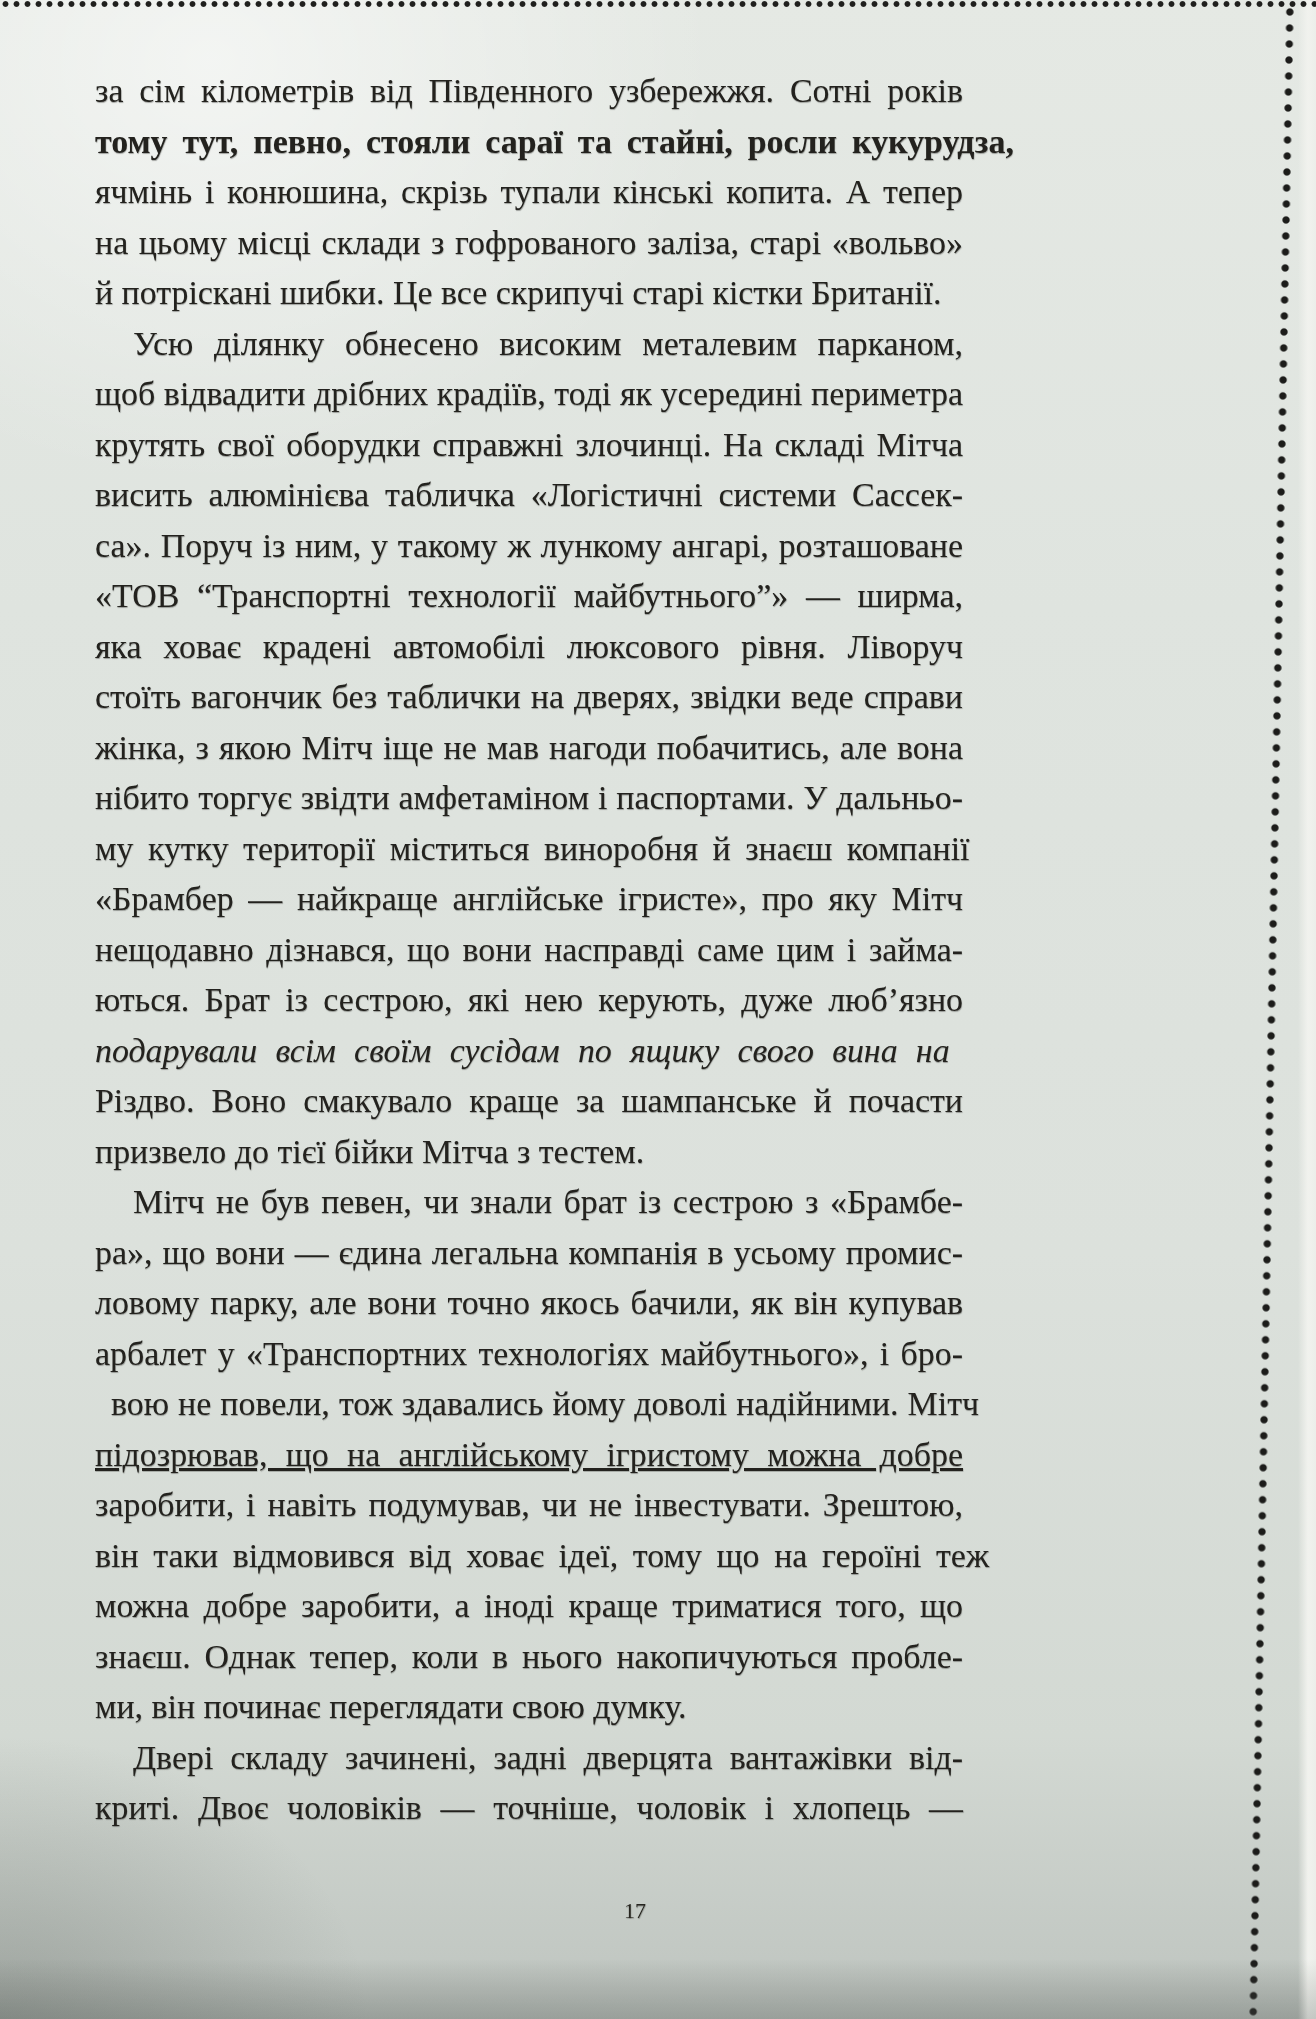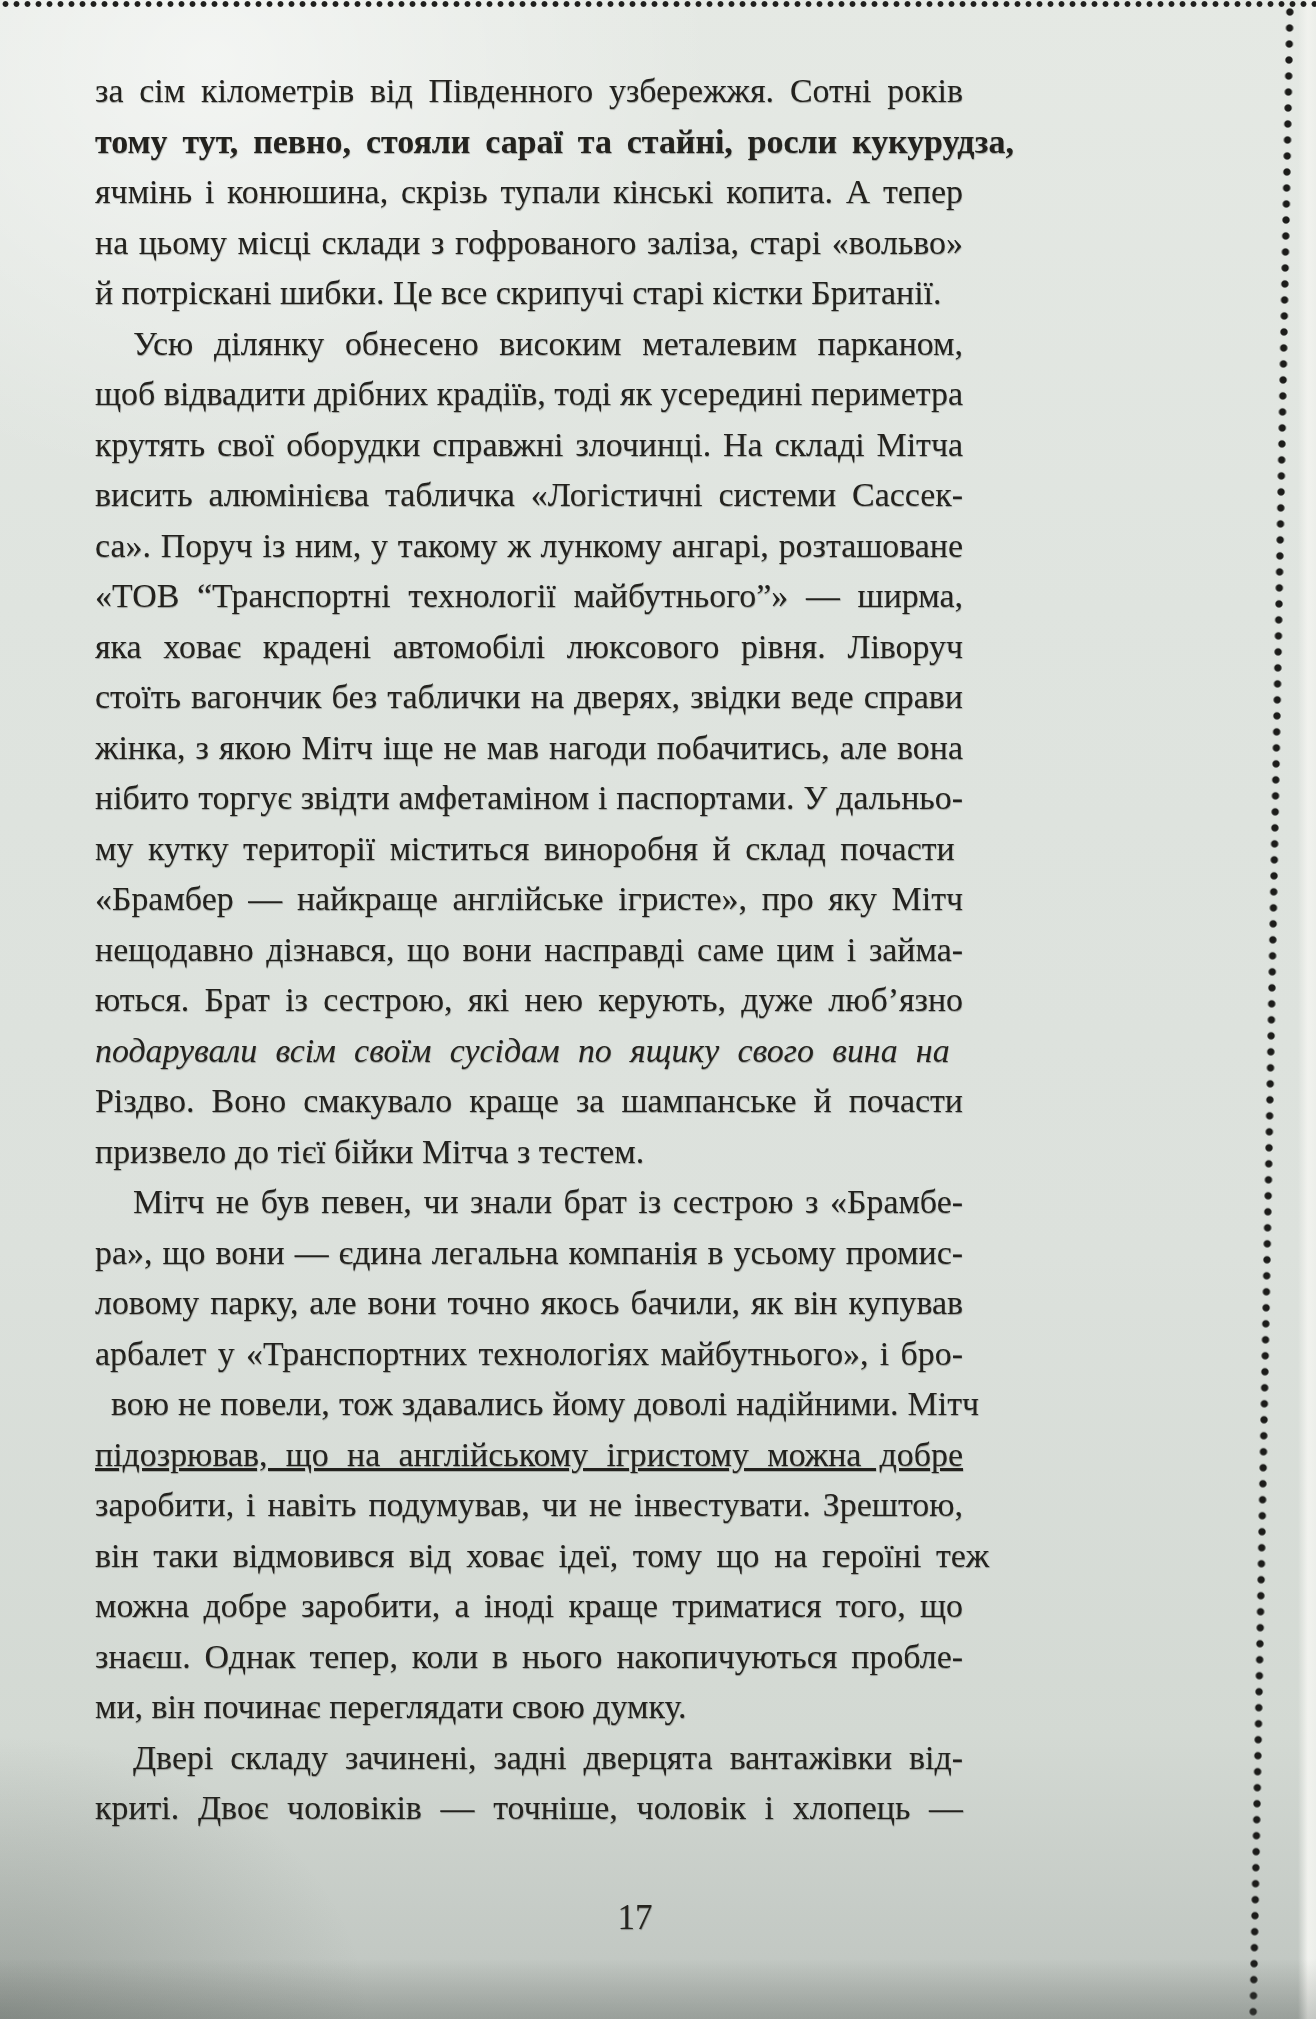--- a/index.html
+++ b/index.html
@@ -38,21 +38,21 @@
     position:absolute;left:95px;top:66px;width:868px;
     font-size:36px;line-height:50.5px;
     color:#23221e;
     text-shadow:0.4px 0.7px 0.9px rgba(38,38,33,0.38);
     filter:blur(0.25px);
   }
   .line{height:50.5px;white-space:nowrap;}
   .line.indent{padding-left:38px;}
   .folio{
     position:absolute;left:560px;top:1898px;width:150px;
-    text-align:center;font-size:35px;color:#26251f;
+    text-align:center;font-size:22px;color:#26251f;
     text-shadow:0.4px 0.7px 0.9px rgba(38,38,33,0.35);
     filter:blur(0.25px);
   }
   .bottom-shade{
     position:absolute;left:0;bottom:0;width:100%;height:60px;
     background:linear-gradient(180deg,rgba(90,96,91,0) 0%,rgba(90,96,91,0.28) 100%);
     pointer-events:none;
   }
 </style>
 </head>
@@ -72,21 +72,21 @@
     <div class="line indent"><span style="word-spacing: 12.2156px;">Усю ділянку обнесено високим металевим парканом,</span></div>
     <div class="line"><span style="word-spacing: 0.116071px;">щоб відвадити дрібних крадіїв, тоді як усередині периметра</span></div>
     <div class="line"><span style="word-spacing: 3.44866px;">крутять свої оборудки справжні злочинці. На складі Мітча</span></div>
     <div class="line"><span style="word-spacing: 7.41563px;">висить алюмінієва табличка «Логістичні системи Сассек-</span></div>
     <div class="line"><span style="word-spacing: 1.34549px;">са». Поруч із ним, у такому ж лункому ангарі, розташоване</span></div>
     <div class="line"><span style="word-spacing: 9.25938px;">«ТОВ “Транспортні технології майбутнього”» — ширма,</span></div>
     <div class="line"><span style="word-spacing: 13.263px;">яка ховає крадені автомобілі люксового рівня. Ліворуч</span></div>
     <div class="line"><span style="word-spacing: 1.61719px;">стоїть вагончик без таблички на дверях, звідки веде справи</span></div>
     <div class="line"><span style="word-spacing: 1.55625px;">жінка, з якою Мітч іще не мав нагоди побачитись, але вона</span></div>
     <div class="line"><span style="word-spacing: 0.426339px;">нібито торгує звідти амфетаміном і паспортами. У дальньо-</span></div>
-    <div class="line"><span style="word-spacing: 6.04241px;">му кутку території міститься виноробня й склад почасти</span></div>
+    <div class="line"><span style="word-spacing: 6.04241px;">му кутку території міститься виноробня й знаєш компанії</span></div>
     <div class="line"><span style="word-spacing: 6.22991px; text-align: right;">«Брамбер — найкраще англійське ігристе», про яку Мітч</span></div>
     <div class="line"><span style="word-spacing: 4.12891px;">нещодавно дізнався, що вони насправді саме цим і займа-</span></div>
     <div class="line"><span style="word-spacing: 6.7793px;">ються. Брат із сестрою, які нею керують, дуже люб’язно</span></div>
     <div class="line"><span style="word-spacing: 9.78516px; font-style: italic;">подарували всім своїм сусідам по ящику свого вина на</span></div>
     <div class="line"><span style="word-spacing: 8.58482px;">Різдво. Воно смакувало краще за шампанське й почасти</span></div>
     <div class="line end"><span>призвело до тієї бійки Мітча з тестем.</span></div>
     <div class="line indent"><span style="word-spacing: 3.09219px;">Мітч не був певен, чи знали брат із сестрою з «Брамбе-</span></div>
     <div class="line"><span style="word-spacing: 1.59201px;">ра», що вони — єдина легальна компанія в усьому промис-</span></div>
     <div class="line"><span style="word-spacing: 2.44097px;">ловому парку, але вони точно якось бачили, як він купував</span></div>
     <div class="line"><span style="word-spacing: 2.85938px;">арбалет у «Транспортних технологіях майбутнього», і бро-</span></div>

